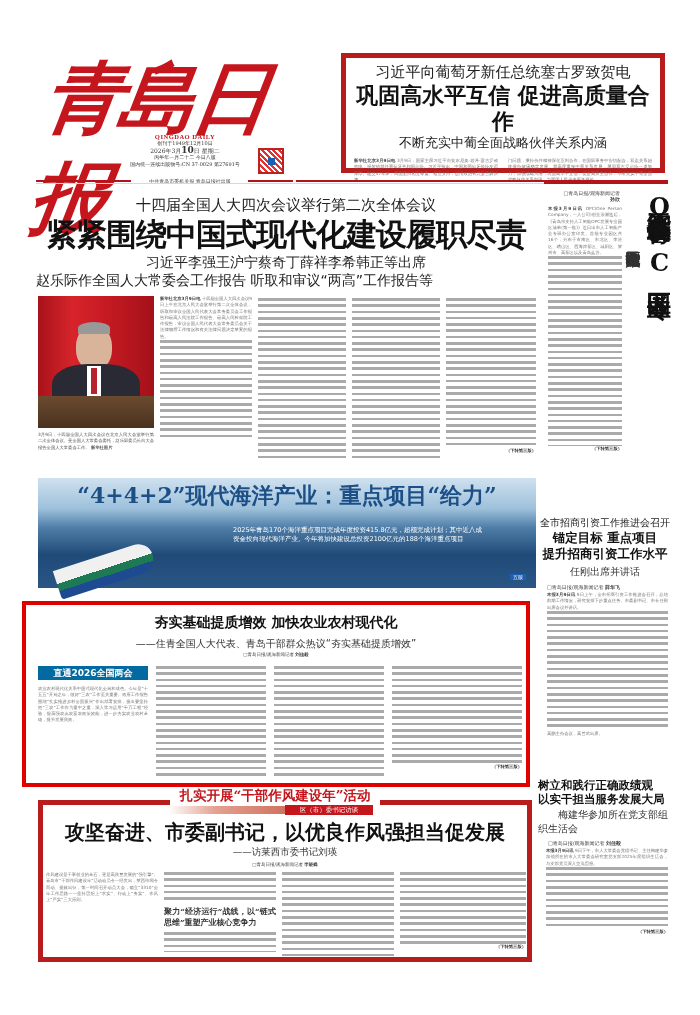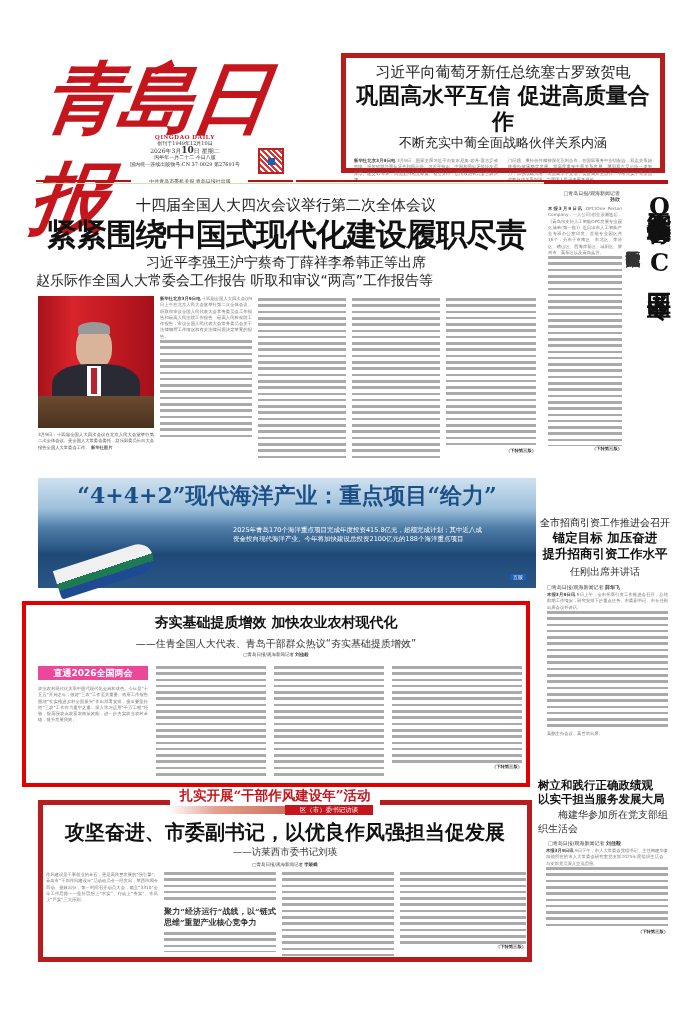--- a/index.html
+++ b/index.html
@@ -17,21 +17,21 @@
 .redline{height:3px;background:#b3131b}
 .goldline{height:1px;background:#e8d8b0}
 .boxed{border:5px solid #b91c1c}
 .col-text{font-size:4.3px;line-height:6.3px;color:#777;text-align:justify;overflow:hidden;font-family:"DejaVu Sans",sans-serif}
 .col-text::before{content:"";display:block;height:0}
 .filler{background:repeating-linear-gradient(to bottom,#aaa 0 2.6px,transparent 2.6px 6.3px)}
 .tag{font-size:5px;color:#444;font-family:"DejaVu Sans",sans-serif}
 .banner{background:linear-gradient(180deg,#cfe1ef 0%,#9dc0db 28%,#4f7ea8 45%,#1f4a78 70%,#2a5686 100%)}
 .ship{position:absolute;left:55px;top:555px;width:100px;height:30px;background:linear-gradient(180deg,#f0f0f0 0 45%,#1e7a55 45% 70%,#1d4a90 70%);transform:rotate(-18deg);border-radius:0 20px 20px 4px}
 .red-frame{border:4px solid #e00000}
-.redbox{background:#ec4899;color:#fff;text-align:center;font-weight:bold}
+.redbox{background:#0369a1;color:#fff;text-align:center;font-weight:bold}
 .vert{writing-mode:vertical-rl;text-orientation:upright}
 </style>
 </head>
 <body>
 
 <div class="abs masthead-logo">青島日报</div>
 <div class="abs mh-info">
   <div class="mh-en">QINGDAO DAILY</div>
   <div>创刊于1949年12月10日</div>
   <div class="mh-date"><span>2026年3月</span><b>10</b><span>日  星期二</span></div>
@@ -92,21 +92,21 @@
 
 <div class="abs banner" style="left:38px;top:478px;width:498px;height:110px;overflow:hidden">
   <div class="serif" style="position:absolute;left:0;top:2px;width:498px;text-align:center;font-size:22px;font-weight:bold;color:#1c4f86;line-height:30px">“4+4+2”现代海洋产业：重点项目“给力”</div>
   <div class="sans" style="position:absolute;left:195px;top:48px;width:255px;font-size:6.5px;line-height:9px;color:#fff;text-align:left">2025年青岛170个海洋重点项目完成年度投资415.8亿元，超额完成计划；其中近八成资金投向现代海洋产业。今年将加快建设总投资2100亿元的188个海洋重点项目</div>
   <div class="sans" style="position:absolute;right:10px;bottom:8px;padding:0 3px;font-size:5px;color:#fff;background:#1d5fb4">五版</div>
 </div>
 <div class="ship"></div>
 
 <div class="abs sans" style="left:540px;top:516px;width:130px;font-size:10px;line-height:13px;text-align:center">全市招商引资工作推进会召开</div>
 <div class="abs serif" style="left:540px;top:530px;width:130px;font-size:12.5px;line-height:16px;text-align:center;font-weight:bold;color:#111">
-    <div>锚定目标  加压奋进</div>
+    <div>锚定目标  重点项目</div>
     <div>提升招商引资工作水平</div>
   </div>
 <div class="abs sans" style="left:540px;top:565px;width:130px;font-size:10px;line-height:13px;text-align:center;color:#333">任刚出席并讲话</div>
 <div class="abs tag" style="left:547px;top:584px;width:120px"><span>□青岛日报/观海新闻记者</span> <b>薛华飞</b></div>
 <div class="abs col-text" style="left:547px;top:592px;width:121px;height:160px"><b style="color:#444">本报3月9日讯</b> <span>9日上午，全市招商引资工作推进会召开，总结前期工作情况，研究安排下步重点任务。市委副书记、市长任刚出席会议并讲话。</span><div class="filler" style="height:120px"></div><div>高鹏主持会议，高善武出席。</div></div>
 
 <div class="abs red-frame" style="left:22px;top:601px;width:508px;height:186px"></div>
 <div class="abs serif" style="left:30px;top:608px;width:492px;text-align:center;font-size:14px;font-weight:bold;line-height:28px;color:#111">夯实基础提质增效  加快农业农村现代化</div>
 <div class="abs sans" style="left:30px;top:637px;width:492px;text-align:center;font-size:10px;line-height:13px;color:#333">——住青全国人大代表、青岛干部群众热议“夯实基础提质增效”</div>
 <div class="abs tag" style="left:30px;top:652px;width:492px;text-align:center;font-size:4.5px"><span>□青岛日报/观海新闻记者</span> <b>刘佳毅</b></div>

